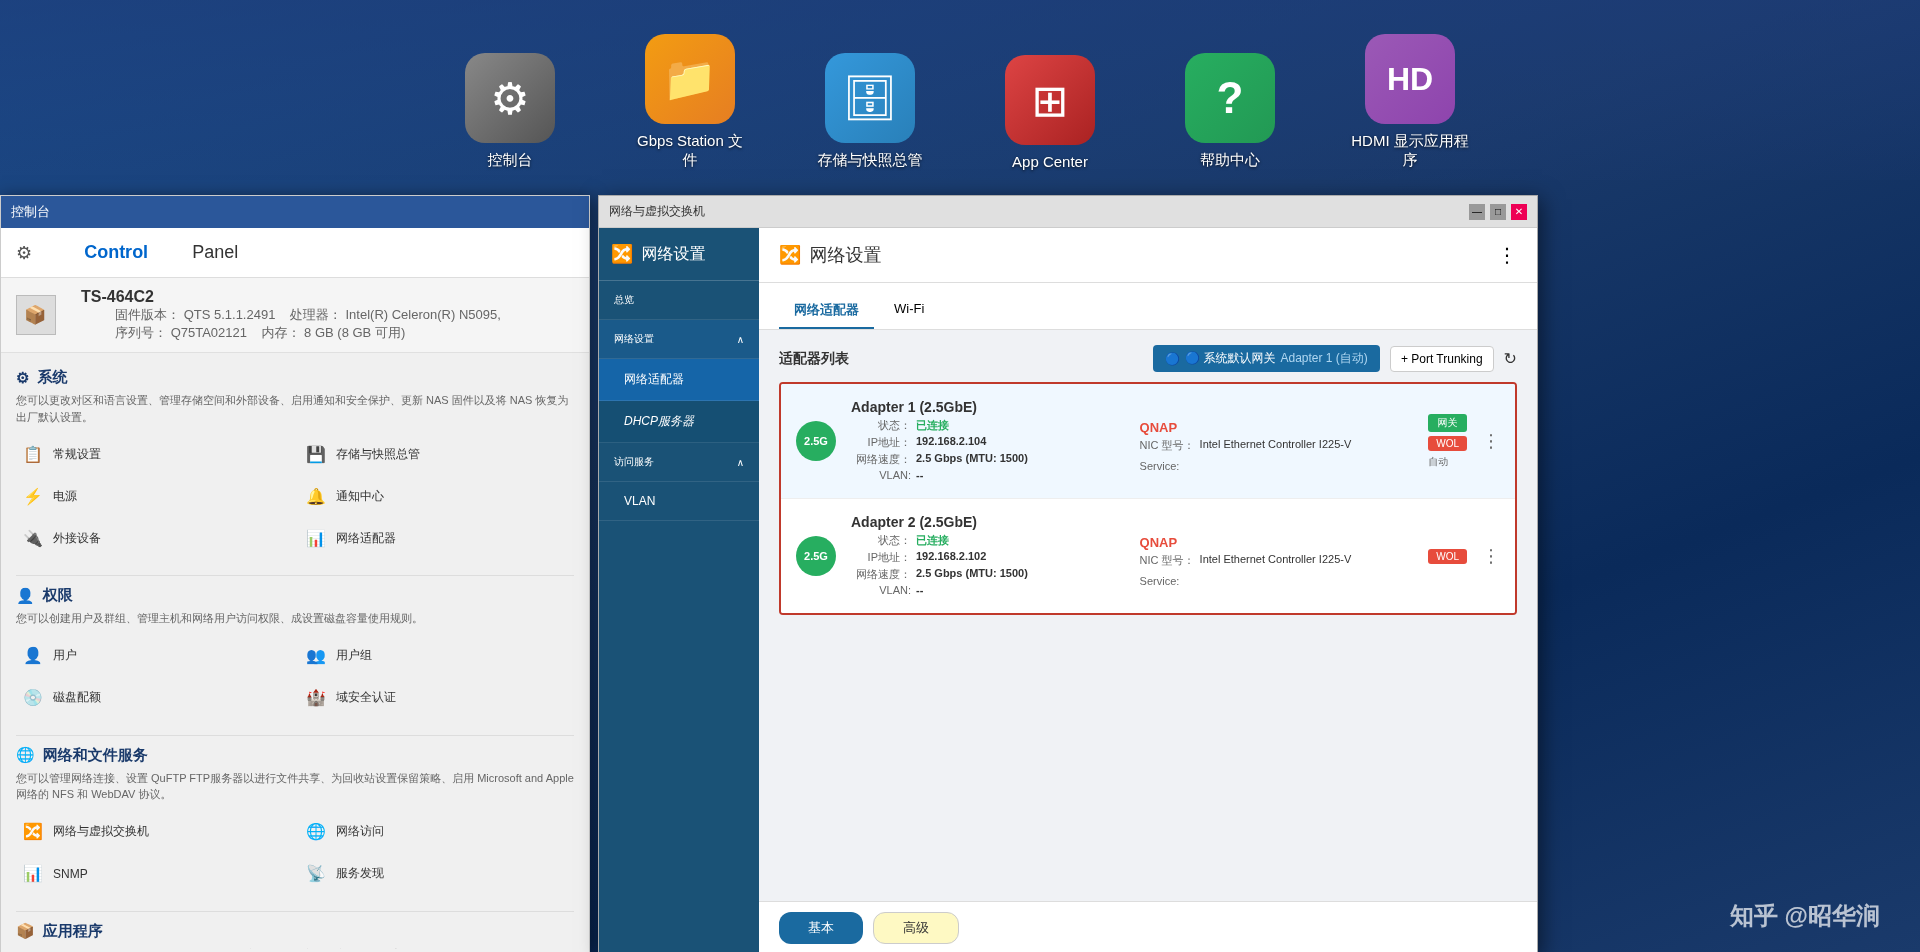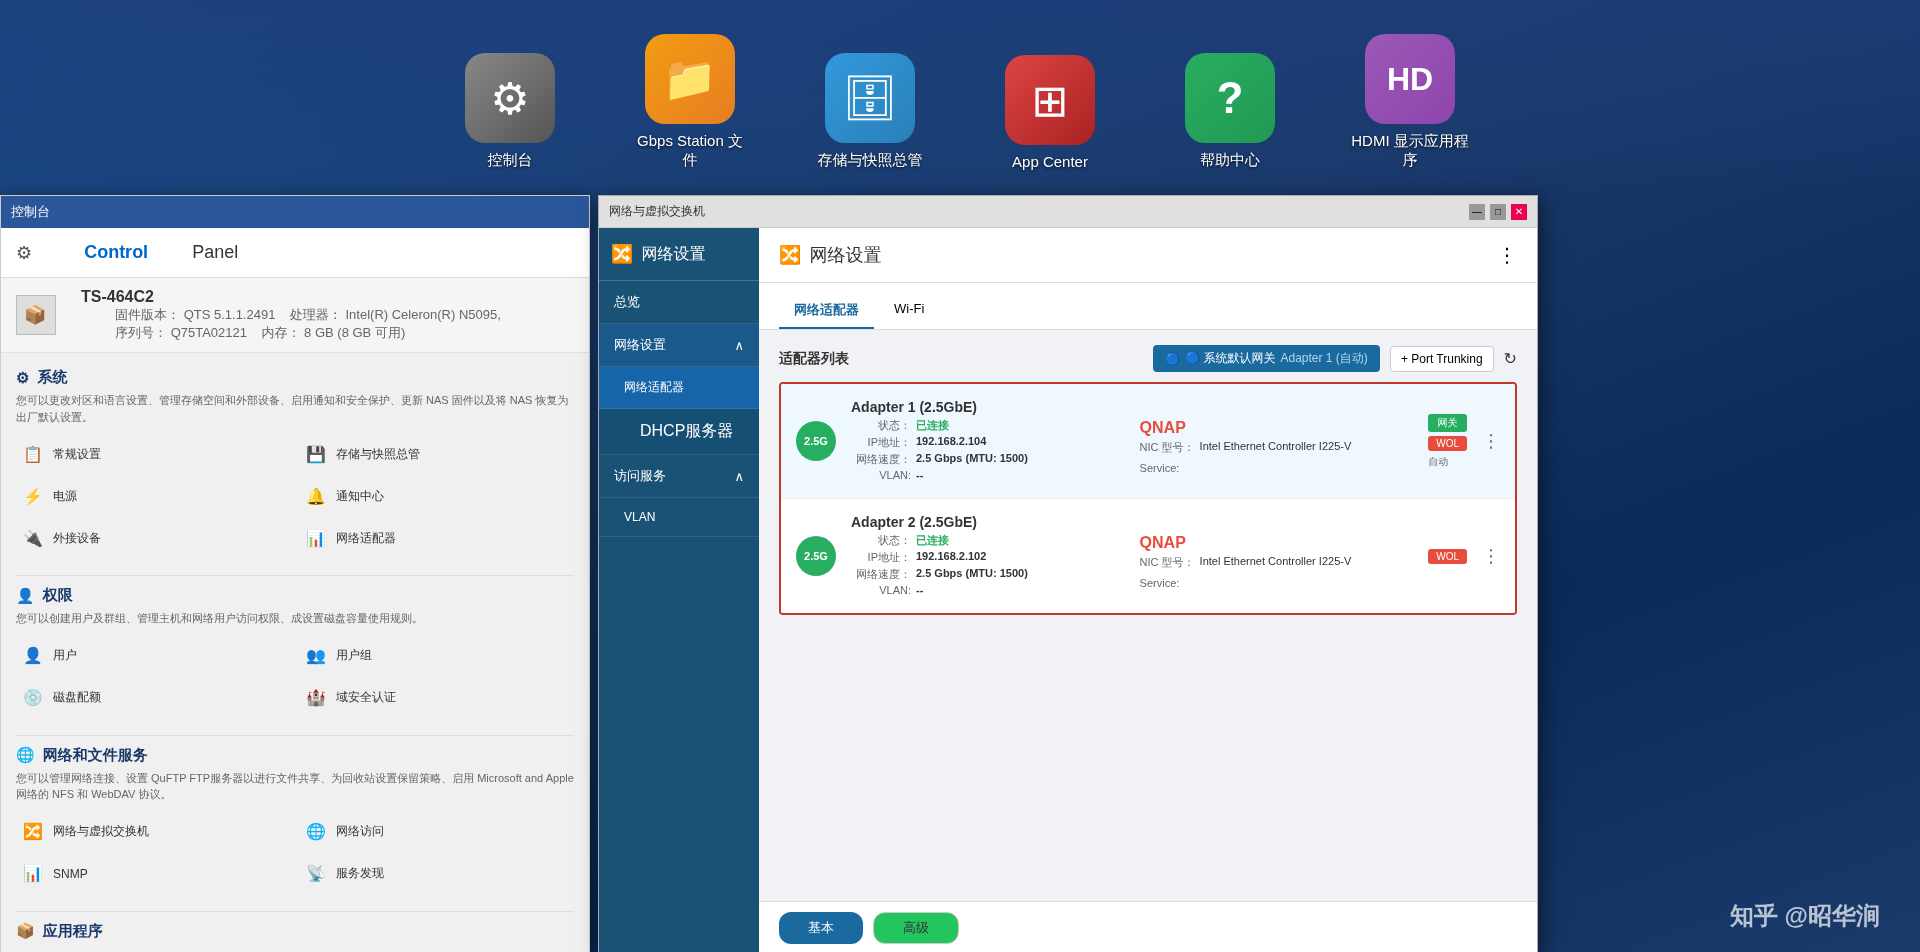--- a/index.html
+++ b/index.html
@@ -87,21 +87,21 @@
     
     .ns-sidebar {
       width: 160px; background: #1a5276; color: white;
       display: flex; flex-direction: column;
     }
     .ns-sidebar-header {
       padding: 15px 12px; display: flex; align-items: center; gap: 8px;
       border-bottom: 1px solid rgba(255,255,255,0.2);
     }
     .ns-sidebar-item {
-      padding: 12px 15px; font-size: 13px; cursor: pointer;
+      padding: 12px 15px; font-size: 10px; cursor: pointer;
       border-bottom: 1px solid rgba(255,255,255,0.1);
     }
     .ns-sidebar-item.active { background: #1a6aa0; }
     .ns-sidebar-item.parent { display: flex; justify-content: space-between; align-items: center; }
     .ns-sidebar-sub { background: #154f73; }
     .ns-sidebar-sub .ns-sidebar-item { padding-left: 25px; font-size: 12px; }
     .ns-sidebar-sub .ns-sidebar-item.active { background: #1565a8; color: white; }
 
     
     .ns-main { flex: 1; background: #f0f2f5; display: flex; flex-direction: column; }
@@ -141,34 +141,34 @@
       background: #27ae60; color: white; display: flex; align-items: center; justify-content: center;
       font-size: 11px; font-weight: bold; flex-shrink: 0;
     }
     .ns-adapter-info { flex: 1; }
     .ns-adapter-name { font-size: 14px; font-weight: bold; color: #333; margin-bottom: 3px; }
     .ns-adapter-row { display: flex; gap: 5px; font-size: 11px; margin-bottom: 2px; }
     .ns-adapter-label { color: #666; width: 60px; text-align: right; }
     .ns-adapter-value { color: #333; font-weight: bold; }
     .ns-adapter-value.connected { color: #27ae60; }
     .ns-adapter-manufacturer { flex: 1; }
-    .ns-adapter-mfr-name { color: #e74c3c; font-weight: bold; font-size: 16px; margin-bottom: 3px; margin-top: 12px; }
+    .ns-adapter-mfr-name { color: #e74c3c; font-weight: bold; font-size: 13px; margin-bottom: 3px; margin-top: 12px; }
     .ns-adapter-mfr-label { font-size: 11px; color: #666; }
     .ns-adapter-mfr-value { font-size: 11px; color: #333; }
     .ns-adapter-badges { display: flex; flex-direction: column; gap: 4px; }
     .ns-badge { font-size: 10px; padding: 2px 8px; border-radius: 3px; color: white; text-align: center; }
     .ns-badge.inet { background: #27ae60; }
     .ns-badge.wol { background: #e74c3c; }
     .ns-badge-label { font-size: 10px; color: #666; }
     .ns-adapter-menu { font-size: 18px; cursor: pointer; color: #666; }
 
     .ns-footer { padding: 10px 20px; background: white; border-top: 1px solid #ddd; display: flex; gap: 10px; }
     .ns-footer-btn { padding: 6px 29px; border-radius: 12px; cursor: pointer; font-size: 13px; border: none; }
     .ns-footer-btn.primary { background: #1a6aa0; color: white; }
-    .ns-footer-btn.secondary { background: #22c55e; border: 1px solid #ccc; color: #333; }
+    .ns-footer-btn.secondary { background: #fef9c3; border: 1px solid #ccc; color: #333; }
 
     
     .watermark {
       position: absolute; bottom: 20px; right: 40px;
       color: rgba(255,255,255,0.7); font-size: 24px; font-weight: bold;
     }
 
     
     .app-icon-control { background: #777; border-radius: 20px; }
     .app-icon-file { background: linear-gradient(135deg, #f39c12, #e67e22); border-radius: 20px; }
@@ -383,21 +383,21 @@
         <span>总览</span>
       </div>
       <div class="ns-sidebar-item parent" style="background: #1a5a8a;">
         <span>网络设置</span>
         <span>∧</span>
       </div>
       <div class="ns-sidebar-sub">
         <div class="ns-sidebar-item active" style="padding-left:25px; font-size:12px; background:#1565a8;">
           <span>网络适配器</span>
         </div>
-        <div class="ns-sidebar-item" style="padding-left:41px; font-size:16px;">
+        <div class="ns-sidebar-item" style="padding-left:25px; font-size:12px;font-style:italic;">
           <span>DHCP服务器</span>
         </div>
       </div>
       <div class="ns-sidebar-item parent">
         <span>访问服务</span>
         <span>∧</span>
       </div>
       <div class="ns-sidebar-item" style="padding-left:25px; font-size:12px;">
         <span>VLAN</span>
       </div>

